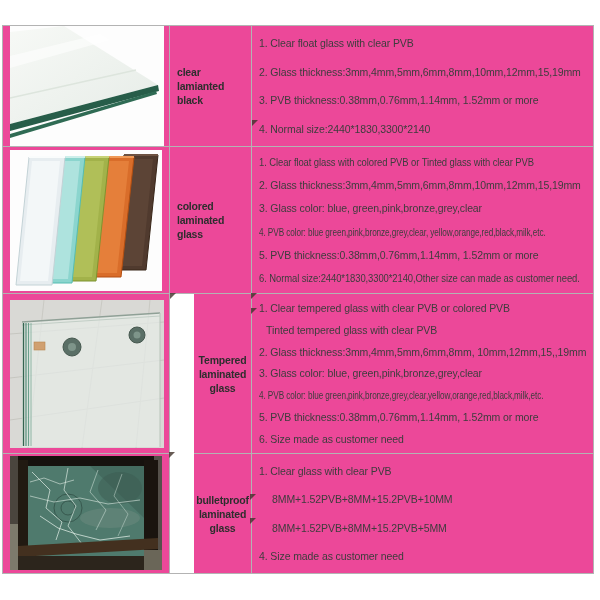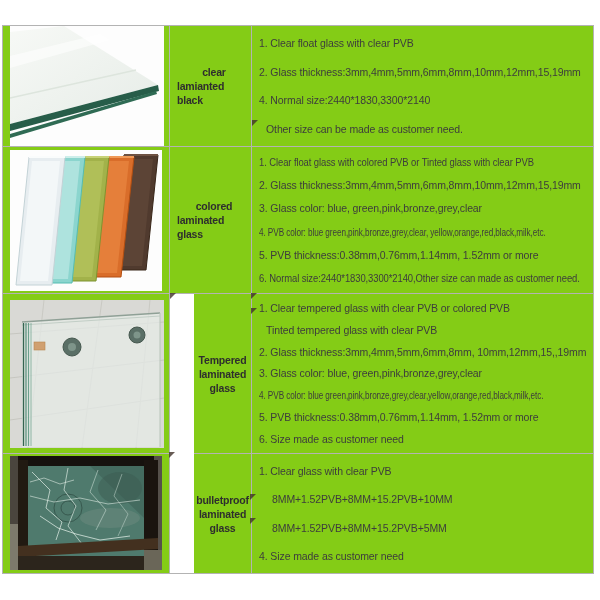--- a/index.html
+++ b/index.html
@@ -13,29 +13,29 @@
   }
   #spec-table {
     position: absolute; left: 2px; top: 25px;
     width: 592px; height: 549px;
     border: 1px solid #b3b3b3;
     display: grid;
     grid-template-columns: 167px 82px 1fr;
     grid-template-rows: 121px 147px 160px 119px;
     background: #fff;
   }
-  .c { border-right: 1px solid #b3b3b3; border-bottom: 1px solid #b3b3b3; position: relative; overflow: hidden; background:#84cc16; }
+  .c { border-right: 1px solid #b3b3b3; border-bottom: 1px solid #b3b3b3; position: relative; overflow: hidden; background:#ec4899; }
   .nr { border-right: none; }
   .nb { border-bottom: none; }
   .cell-label {
     display: flex; flex-direction: column; justify-content: center;
     font-weight: bold; font-size: 10.5px; letter-spacing: -0.2px;
     color: #2e2e2e; line-height: 14px;
   }
-  .lab-left  { align-items: center; padding-left: 7px; }
+  .lab-left  { align-items: flex-start; padding-left: 7px; }
   .lab-center{ align-items: center; text-align: center; margin-left: 24px; }
   .cell-specs {
     display: flex; flex-direction: column; justify-content: space-around;
     padding: 3px 2px 3px 7px;
     font-size: 10.5px; letter-spacing: -0.1px; color: #3d3d3d;
   }
   .spec { white-space: nowrap; transform-origin: left center; }
   .ind  { padding-left: 7px; }
   .ind2 { padding-left: 13px; }
   .sq1  { transform: scaleX(0.90); }
@@ -67,22 +67,22 @@
         <polygon points="0,108 146,65 147,68 0,112" fill="#2f6b54"></polygon>
       </svg>
     </div>
     <div class="c cell-label lab-left">
       <span>clear</span>
       <span>lamianted black</span>
     </div>
     <div class="c nr cell-specs">
       <div class="spec">1. Clear float glass with clear PVB</div>
       <div class="spec">2. Glass thickness:3mm,4mm,5mm,6mm,8mm,10mm,12mm,15,19mm</div>
+      <div class="spec">3. PVB thickness:0.38mm,0.76mm,1.14mm, 1.52mm  or more</div>
       <div class="spec">4. Normal size:2440*1830,3300*2140</div>
-      <div class="spec ind">Other size can be made as customer need.</div>
     </div>
 
     <div class="c">
       <svg class="photo" style="left:7px;top:3px;" width="152" height="141" viewBox="0 0 152 141">
         <rect width="152" height="141" fill="#fdfdfd"></rect>
 
         <polygon points="102,120 136,120 148,5 114,5" fill="#503a2e" stroke="#382619" stroke-width="1"></polygon>
         <polygon points="106,116 132,116 143,9 117,9" fill="#5c4436"></polygon>
         <line x1="114" y1="5" x2="148" y2="5" stroke="#6e5242" stroke-width="2"></line>
 

